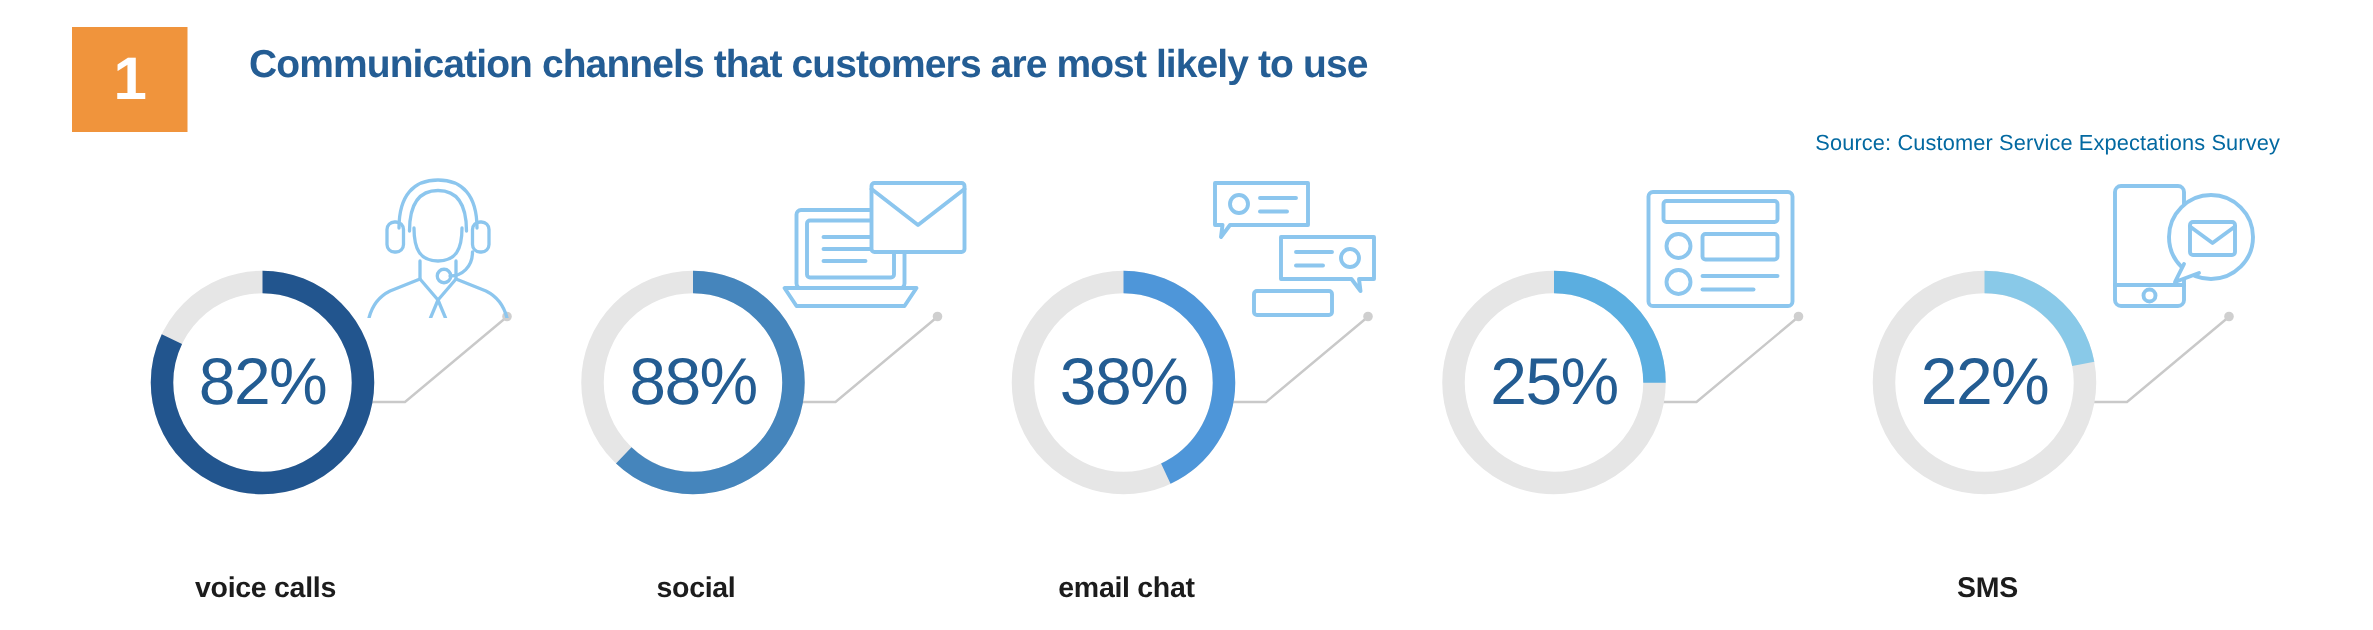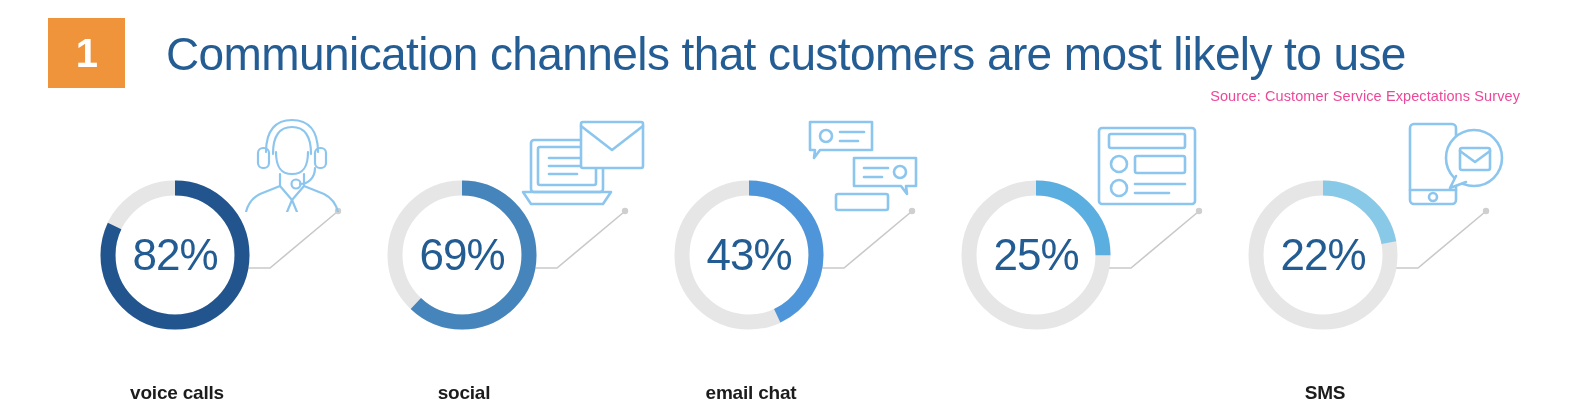--- a/index.html
+++ b/index.html
@@ -44,31 +44,31 @@
     font-weight: bold;
     line-height: 1;
     letter-spacing: -0.5px;
   }
 
   #headline {
     position: absolute;
     left: 166px;
     top: 27px;
     color: #245D94;
-    font-size: 46px;
-    font-weight: normal;
+    font-size: 26px;
+    font-weight: bold;
     letter-spacing: -0.6px;
     white-space: nowrap;
   }
 
   #source-note {
     position: absolute;
     right: 62px;
     top: 88px;
-    color: #ec4899;
+    color: #0369a1;
     font-size: 14.5px;
     letter-spacing: 0.1px;
     white-space: nowrap;
   }
 
   
   #chart-row {
     position: absolute;
     left: 0;
     top: 110px;
@@ -211,21 +211,21 @@
           <rect x="62" y="10" width="62" height="46" rx="2" fill="#ffffff"></rect>
           <path d="M62 14 L93 38 L124 14"></path>
         </svg>
       </div>
 
       <div class="donut-wrap">
         <svg class="donut-svg" viewBox="0 0 158 158">
           <circle cx="79" cy="79" r="67" fill="none" stroke="#E6E6E6" stroke-width="15"></circle>
           <circle class="donut-arc" cx="79" cy="79" r="67" fill="none" stroke="#4585BC" stroke-width="15" stroke-linecap="butt" transform="rotate(-90 79 79)" stroke-dasharray="261.00351766024 420.97341558103227"></circle>
         </svg>
-        <div class="donut-value">69%</div>
+        <div class="donut-value">88%</div>
       </div>
 
       <div class="channel-label">social</div>
     </div>
 
     <div class="channel-cell" style="left:656px;">
 
       <div class="leader-line">
         <svg width="130" height="110" viewBox="0 0 130 110" fill="none">
           <path d="M0 98 L30 98 L97 42" stroke="#c9c9c9" stroke-width="1.6" fill="none"></path>
@@ -245,21 +245,21 @@
           <path d="M60 61 H78"></path>
           <rect x="32" y="78" width="52" height="16" rx="2" fill="#ffffff"></rect>
         </svg>
       </div>
 
       <div class="donut-wrap">
         <svg class="donut-svg" viewBox="0 0 158 158">
           <circle cx="79" cy="79" r="67" fill="none" stroke="#E6E6E6" stroke-width="15"></circle>
           <circle class="donut-arc" cx="79" cy="79" r="67" fill="none" stroke="#4E96D9" stroke-width="15" stroke-linecap="butt" transform="rotate(-90 79 79)" stroke-dasharray="181.01856869984388 420.97341558103227"></circle>
         </svg>
-        <div class="donut-value">43%</div>
+        <div class="donut-value">38%</div>
       </div>
 
       <div class="channel-label">email chat</div>
     </div>
 
     <div class="channel-cell" style="left:943px;">
 
       <div class="leader-line">
         <svg width="130" height="110" viewBox="0 0 130 110" fill="none">
           <path d="M0 98 L30 98 L97 42" stroke="#c9c9c9" stroke-width="1.6" fill="none"></path>

